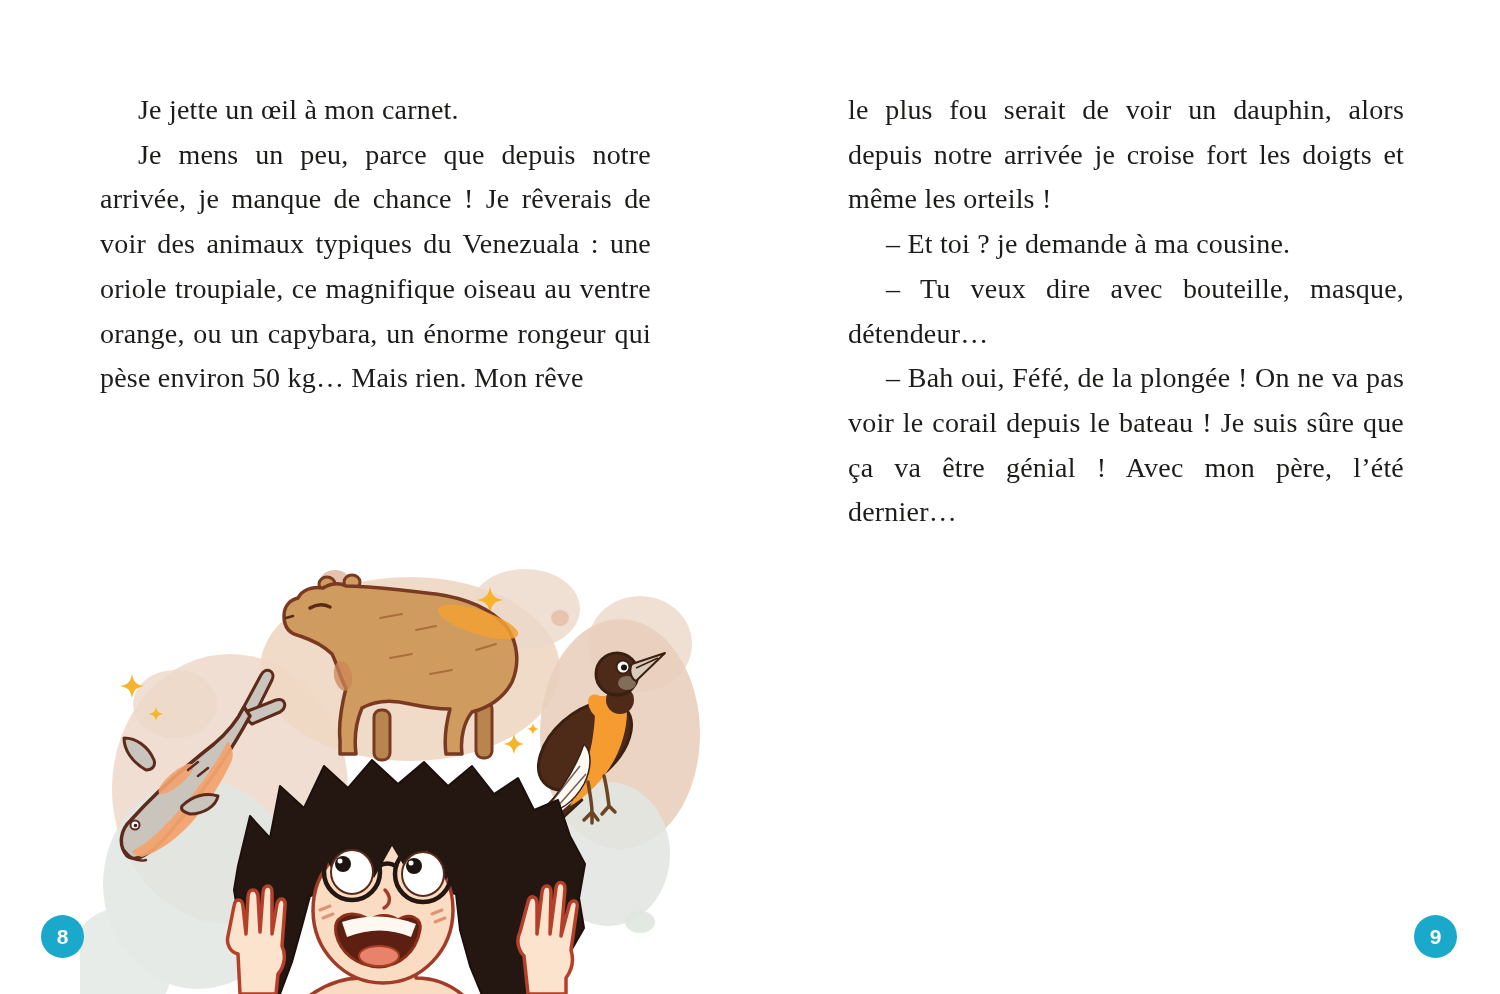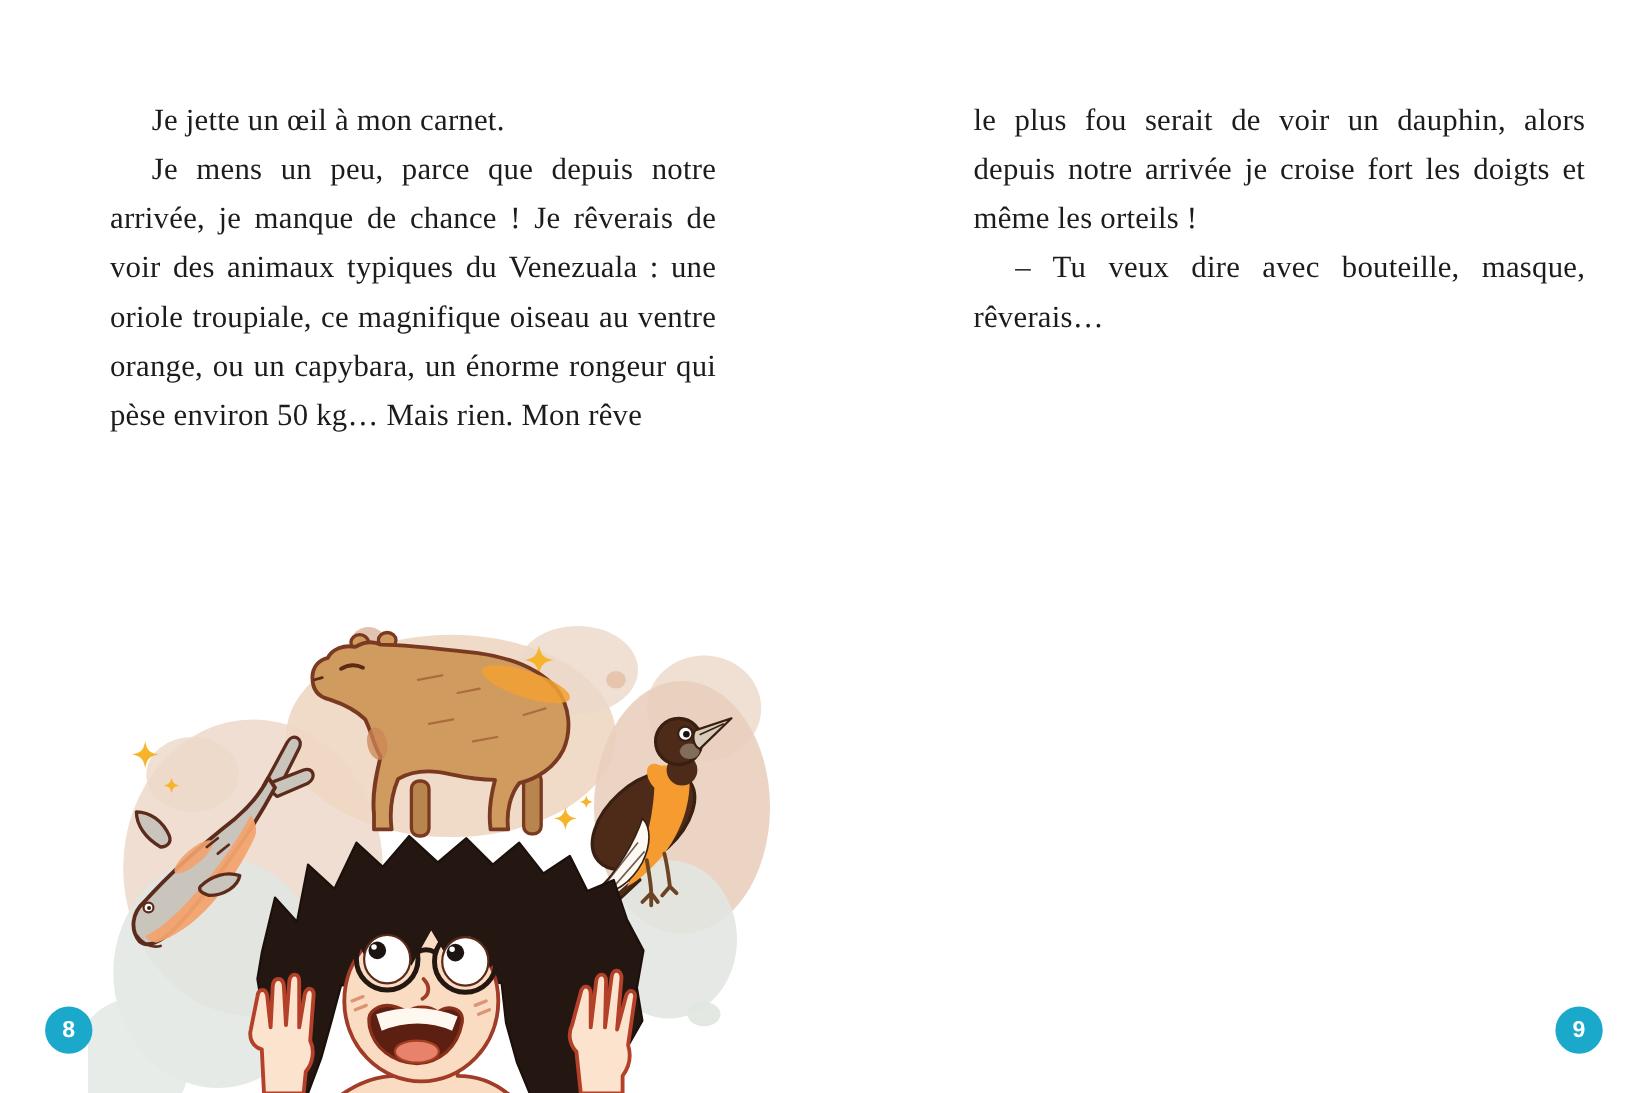--- a/index.html
+++ b/index.html
@@ -10,21 +10,21 @@
     overflow: hidden;
     font-family: "Liberation Serif", "DejaVu Serif", serif;
   }
   .spread { position: absolute; inset: 0; }
   .page { position: absolute; top: 0; bottom: 0; width: 750px; }
   .page-left  { left: 0; }
   .page-right { left: 750px; }
 
   .text-block { position: absolute; top: 88px; }
   .text-block.left  { left: 100px; width: 551px; }
-  .text-block.right { left: 98px;  width: 556px; margin-left: 37px; } 
+  .text-block.right { left: 98px;  width: 556px; } 
 
   .text-block p {
     margin: 0;
     font-size: 28px;
     line-height: 44.7px;
     color: #1d1c1a;
     text-align: justify;
     letter-spacing: 0.2px;
     font-family: Liberation Serif, serif;
   }
@@ -203,21 +203,23 @@
 
     <div class="page-num left">
       <span>8</span>
     </div>
   </section>
 
   <section class="page page-right">
 
     <div class="text-block right">
       <p>le plus fou serait de voir un dauphin, alors depuis notre arrivée je croise fort les doigts et même les orteils&nbsp;!</p>
-      <p class="indent">– Tu veux dire avec bouteille, masque, rêverais…</p>
+      <p class="indent">– Et toi&nbsp;? je demande à ma cousine.</p>
+      <p class="indent">– Tu veux dire avec bouteille, masque, détendeur…</p>
+      <p class="indent">– Bah oui, Féfé, de la plongée&nbsp;! On ne va pas voir le corail depuis le bateau&nbsp;! Je suis sûre que ça va être génial&nbsp;! Avec mon père, l’été dernier…</p>
     </div>
 
     <div class="page-num right">
       <span>9</span>
     </div>
   </section>
 
 </div>
 
 </body></html>

